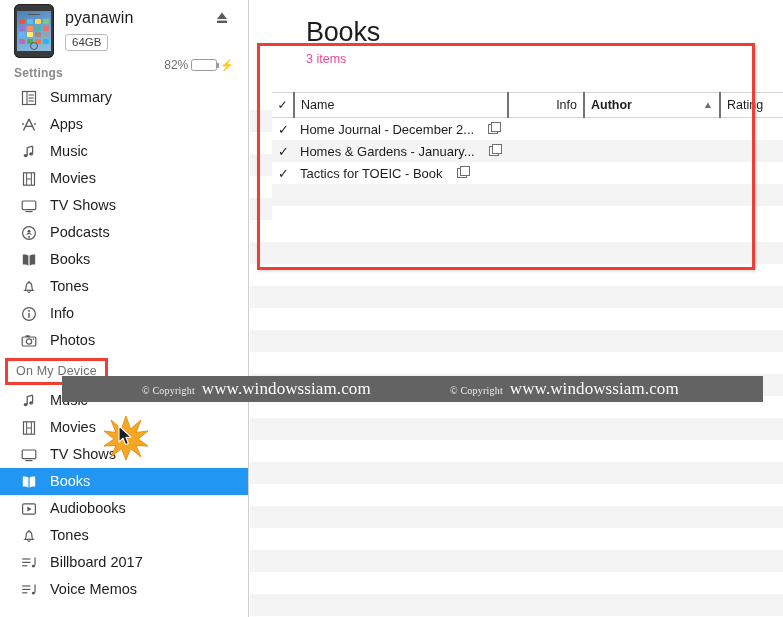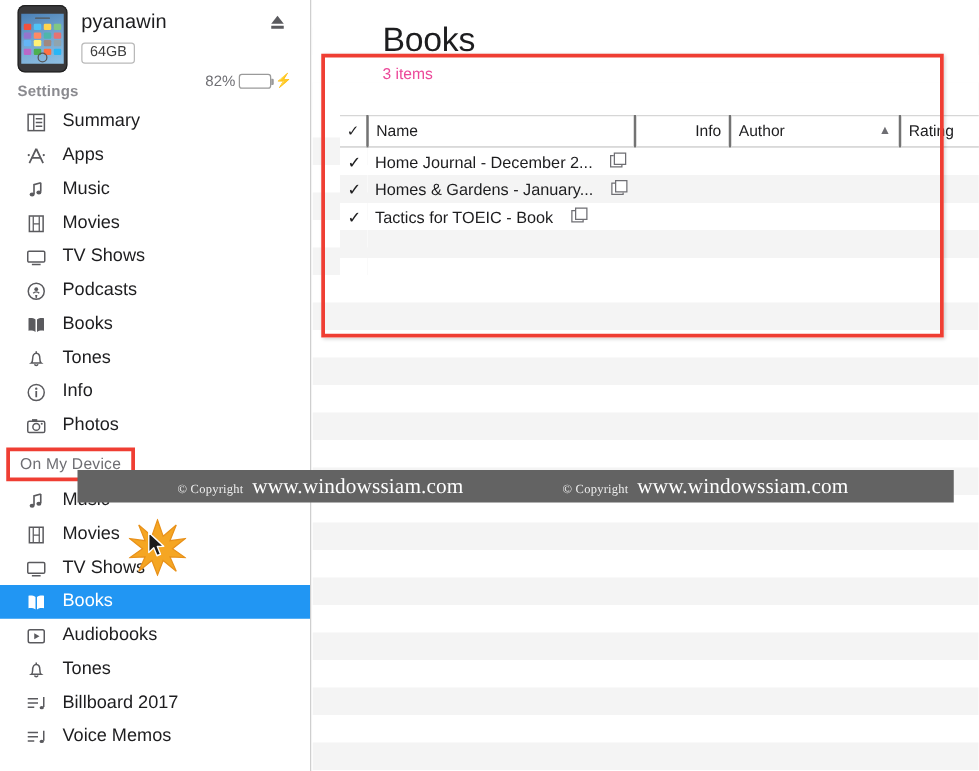--- a/index.html
+++ b/index.html
@@ -116,21 +116,21 @@
   .spacer{height:26px;background:#ffffff;}
 
   table.tbl{border-collapse:collapse;width:506px;margin-left:22px;table-layout:fixed;}
   table.tbl th{
     font-weight:normal;font-size:12.5px;color:#1d1d1f;
     text-align:left;padding:2px 6px 3px;height:19px;
     border-bottom:1px solid #d6d6d6;border-top:1px solid #d6d6d6;
     background:#ffffff;vertical-align:middle;
   }
   table.tbl th.div{border-left:2px solid #737373;}
-  table.tbl th.sorted{font-weight:normal;}
+  table.tbl th.sorted{font-weight:bold;}
   table.tbl th.num{text-align:right;}
   .caret{float:right;color:#6e6e73;font-size:10px;line-height:14px;}
   .hdr-check{color:#1d1d1f;font-size:12px;}
 
   table.tbl td{
     font-size:13px;color:#1d1d1f;padding:0 6px;height:22px;
     vertical-align:middle;overflow:hidden;white-space:nowrap;
   }
   tr.r-odd td{background:#f4f4f4;}
   tr.r-even td{background:#ffffff;}

